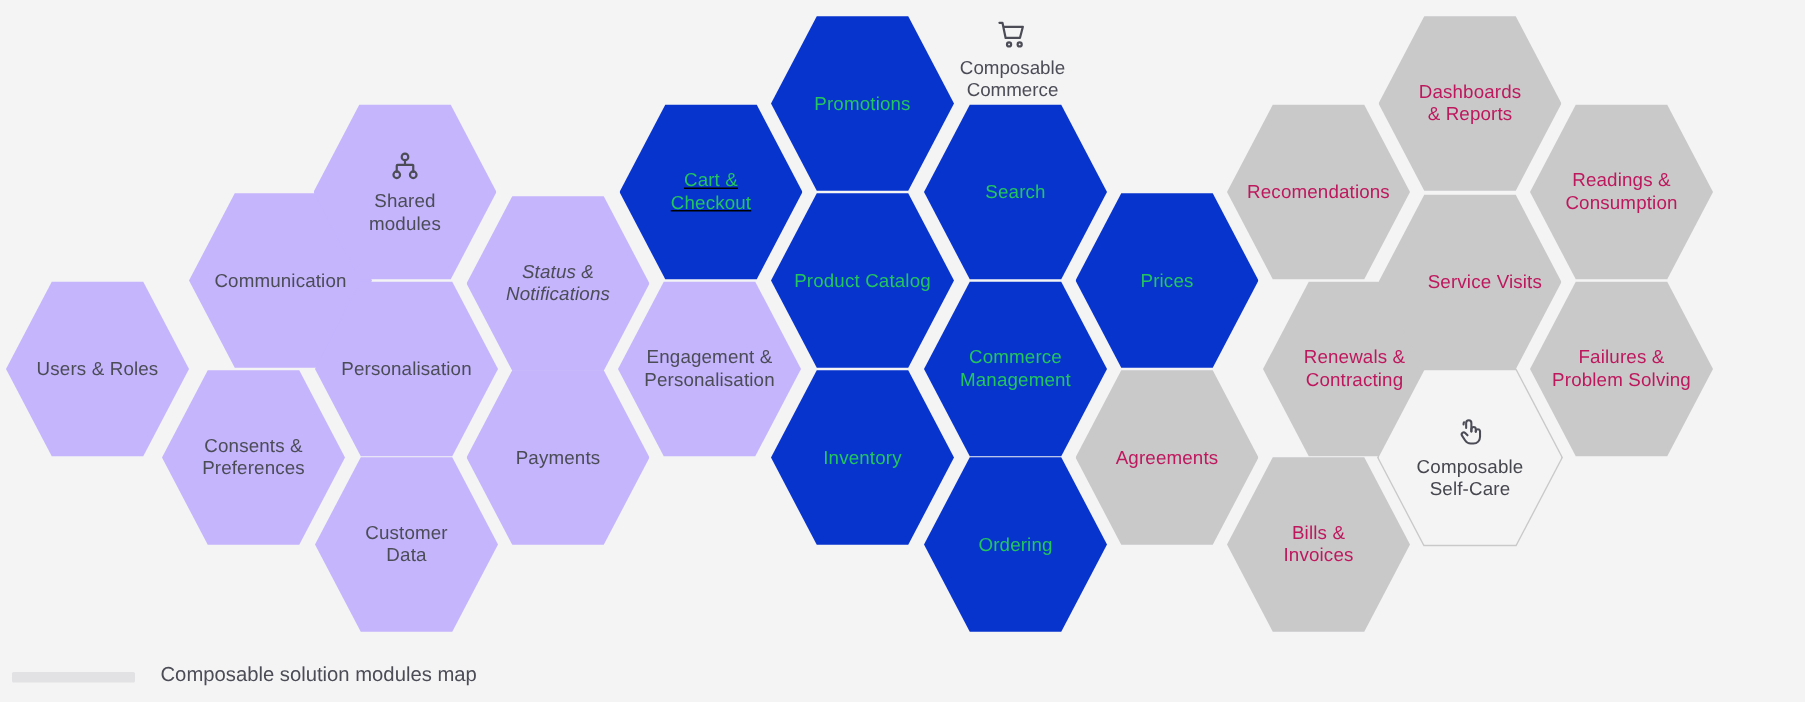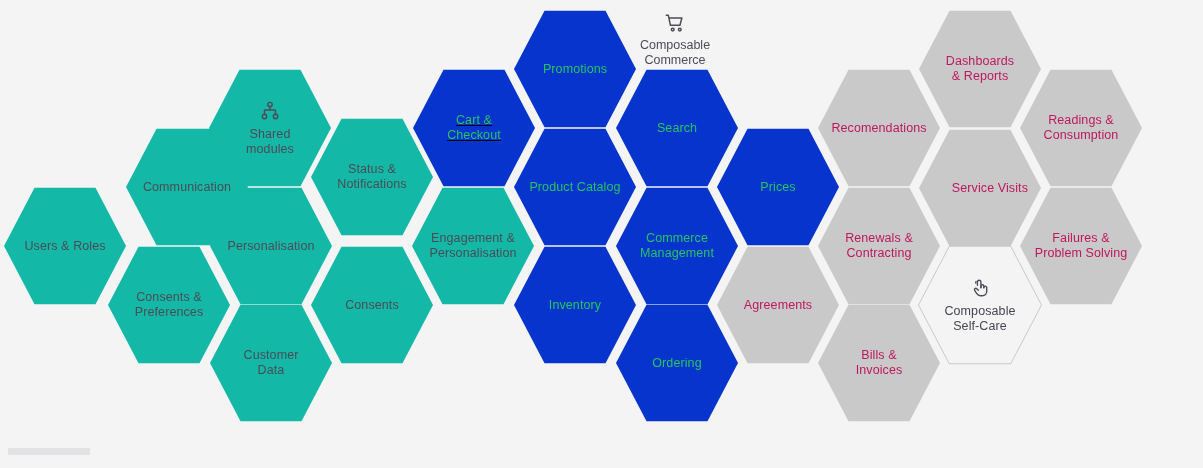--- a/index.html
+++ b/index.html
@@ -40,21 +40,21 @@
 
   .hex .label {
     font-size: 12.5px;
     line-height: 15px;
     letter-spacing: 0.1px;
     white-space: pre-line;
     font-weight: 400;
   }
 
   .hex.white {
-    background: #14b8a6;
+    background: #c4b5fd;
   }
   .hex.white .label {
     color: #4c4c57;
   }
 
   .hex.blue {
     background: #0834ce;
   }
   .hex.blue .label {
     color: #22c55e;
@@ -148,30 +148,30 @@
         <span class="label">Consents &amp;
 Preferences</span>
       </div>
       <div class="hex white" style="left: 210px; top: 186px;">
         <span class="label">Personalisation</span>
       </div>
       <div class="hex white" style="left: 210px; top: 303px;">
         <span class="label">Customer
 Data</span>
       </div>
-      <div class="hex white" style="left: 311px; top: 117px;">
+      <div class="hex white" style="left: 311px; top: 129px; font-style: italic;">
         <span class="label">Status &amp;
 Notifications</span>
       </div>
       <div class="hex white" style="left: 412px; top: 186px;">
         <span class="label">Engagement &amp;
 Personalisation</span>
       </div>
       <div class="hex white" style="left: 311px; top: 245px;">
-        <span class="label">Consents</span>
+        <span class="label">Payments</span>
       </div>
       <div class="hex blue" style="left: 413px; top: 68px; text-decoration: underline;">
         <span class="label">Cart &amp;
 Checkout</span>
       </div>
       <div class="hex blue" style="left: 514px; top: 9px;">
         <span class="label">Promotions</span>
       </div>
       <div class="hex blue" style="left: 514px; top: 127px;">
         <span class="label">Product Catalog</span>
@@ -191,21 +191,21 @@
       </div>
       <div class="hex blue" style="left: 717px; top: 127px;">
         <span class="label">Prices</span>
       </div>
       <div class="hex grey" style="left: 717px; top: 245px; text-align: center;">
         <span class="label">Agreements</span>
       </div>
       <div class="hex grey" style="left: 818px; top: 68px;">
         <span class="label">Recomendations</span>
       </div>
-      <div class="hex grey" style="left: 818px; top: 186px;">
+      <div class="hex grey" style="left: 842px; top: 186px;">
         <span class="label">Renewals &amp;
 Contracting</span>
       </div>
       <div class="hex grey" style="left: 818px; top: 303px;">
         <span class="label">Bills &amp;
 Invoices</span>
       </div>
       <div class="hex grey" style="left: 919px; top: 9px;">
         <span class="label">Dashboards
 &amp; Reports</span>
@@ -247,14 +247,15 @@
             <path d="M16.2 11.8v-.6a1.6 1.6 0 0 1 3.1 0v4.3c0 2.8-2 4.9-4.8 4.9h-2c-2 0-3.1-.8-4-2.2l-2.3-3.6a1.5 1.5 0 0 1 2.3-1.9l1.7 1.7"></path>
             <path d="M7.3 6.5a3.2 3.2 0 0 1 1.6-2.9" stroke-dasharray="1.6 2"></path>
           </svg></span>
         <span class="label">Composable
 Self-Care</span>
       </div>
     </div>
 
   <div id="caption-bar">
     <div id="caption-rule"></div>
+    <div id="caption-text">Composable solution modules map</div>
   </div>
 </div>
 
 </body></html>

